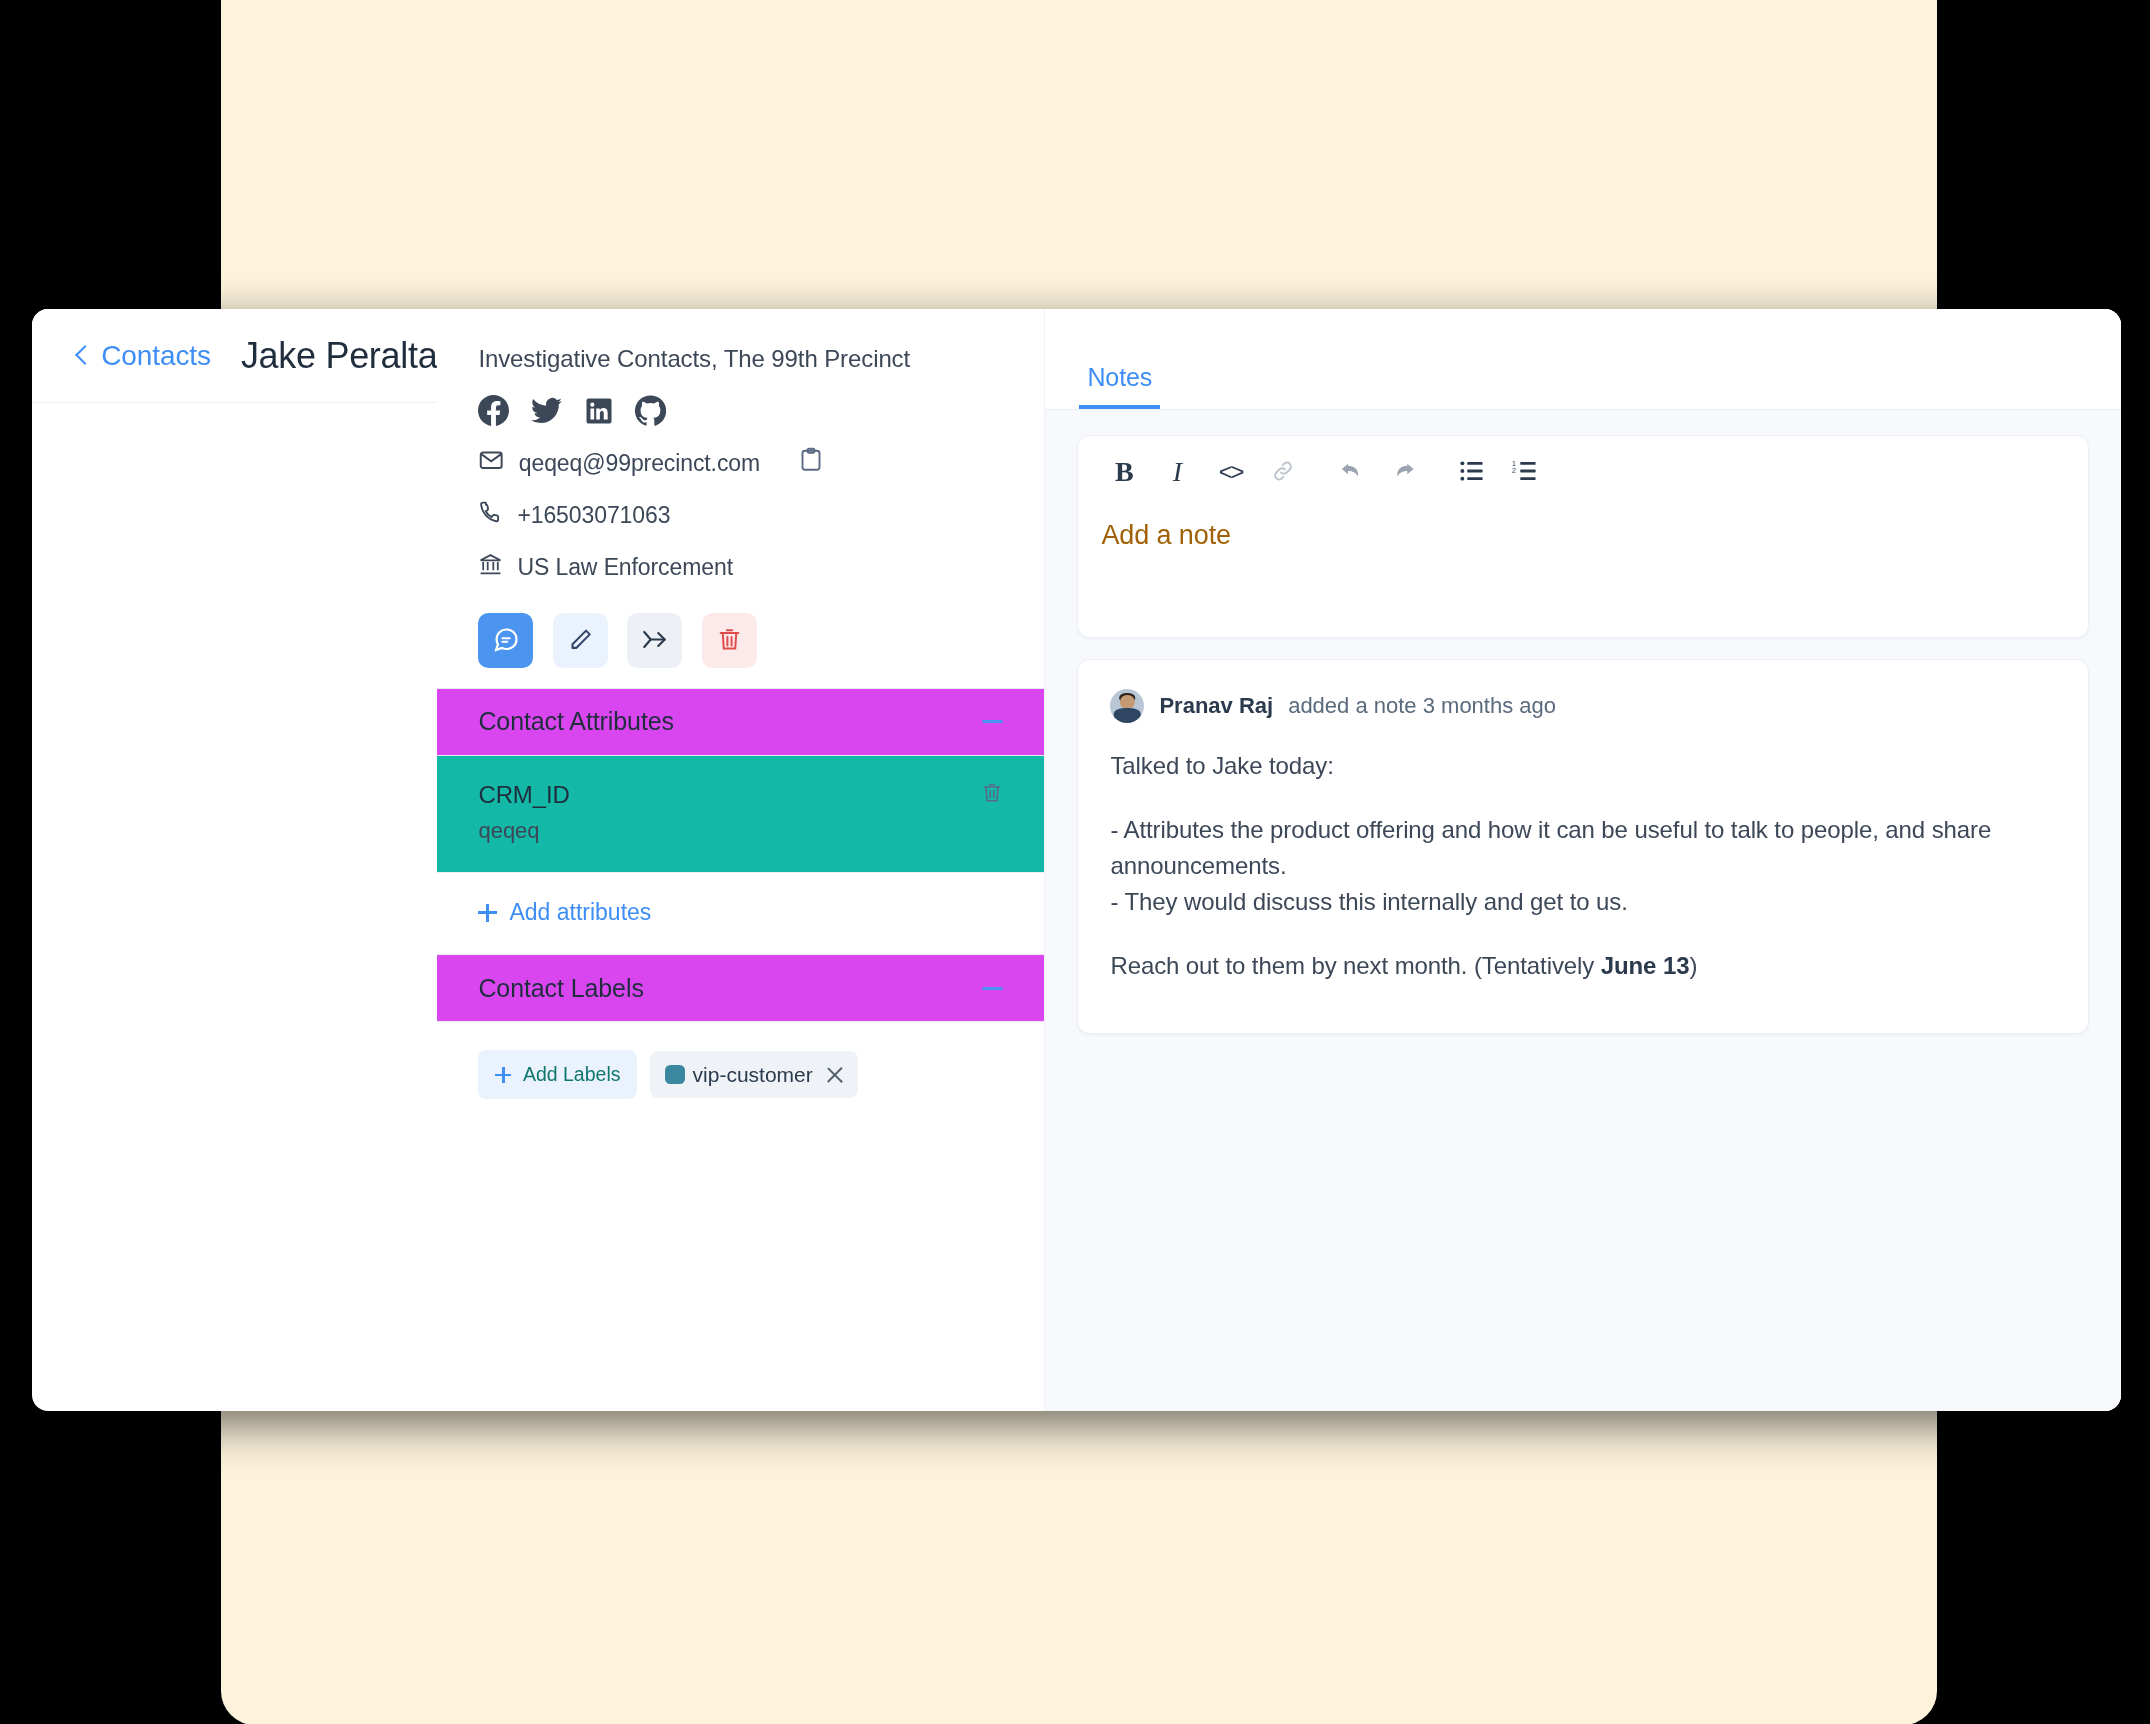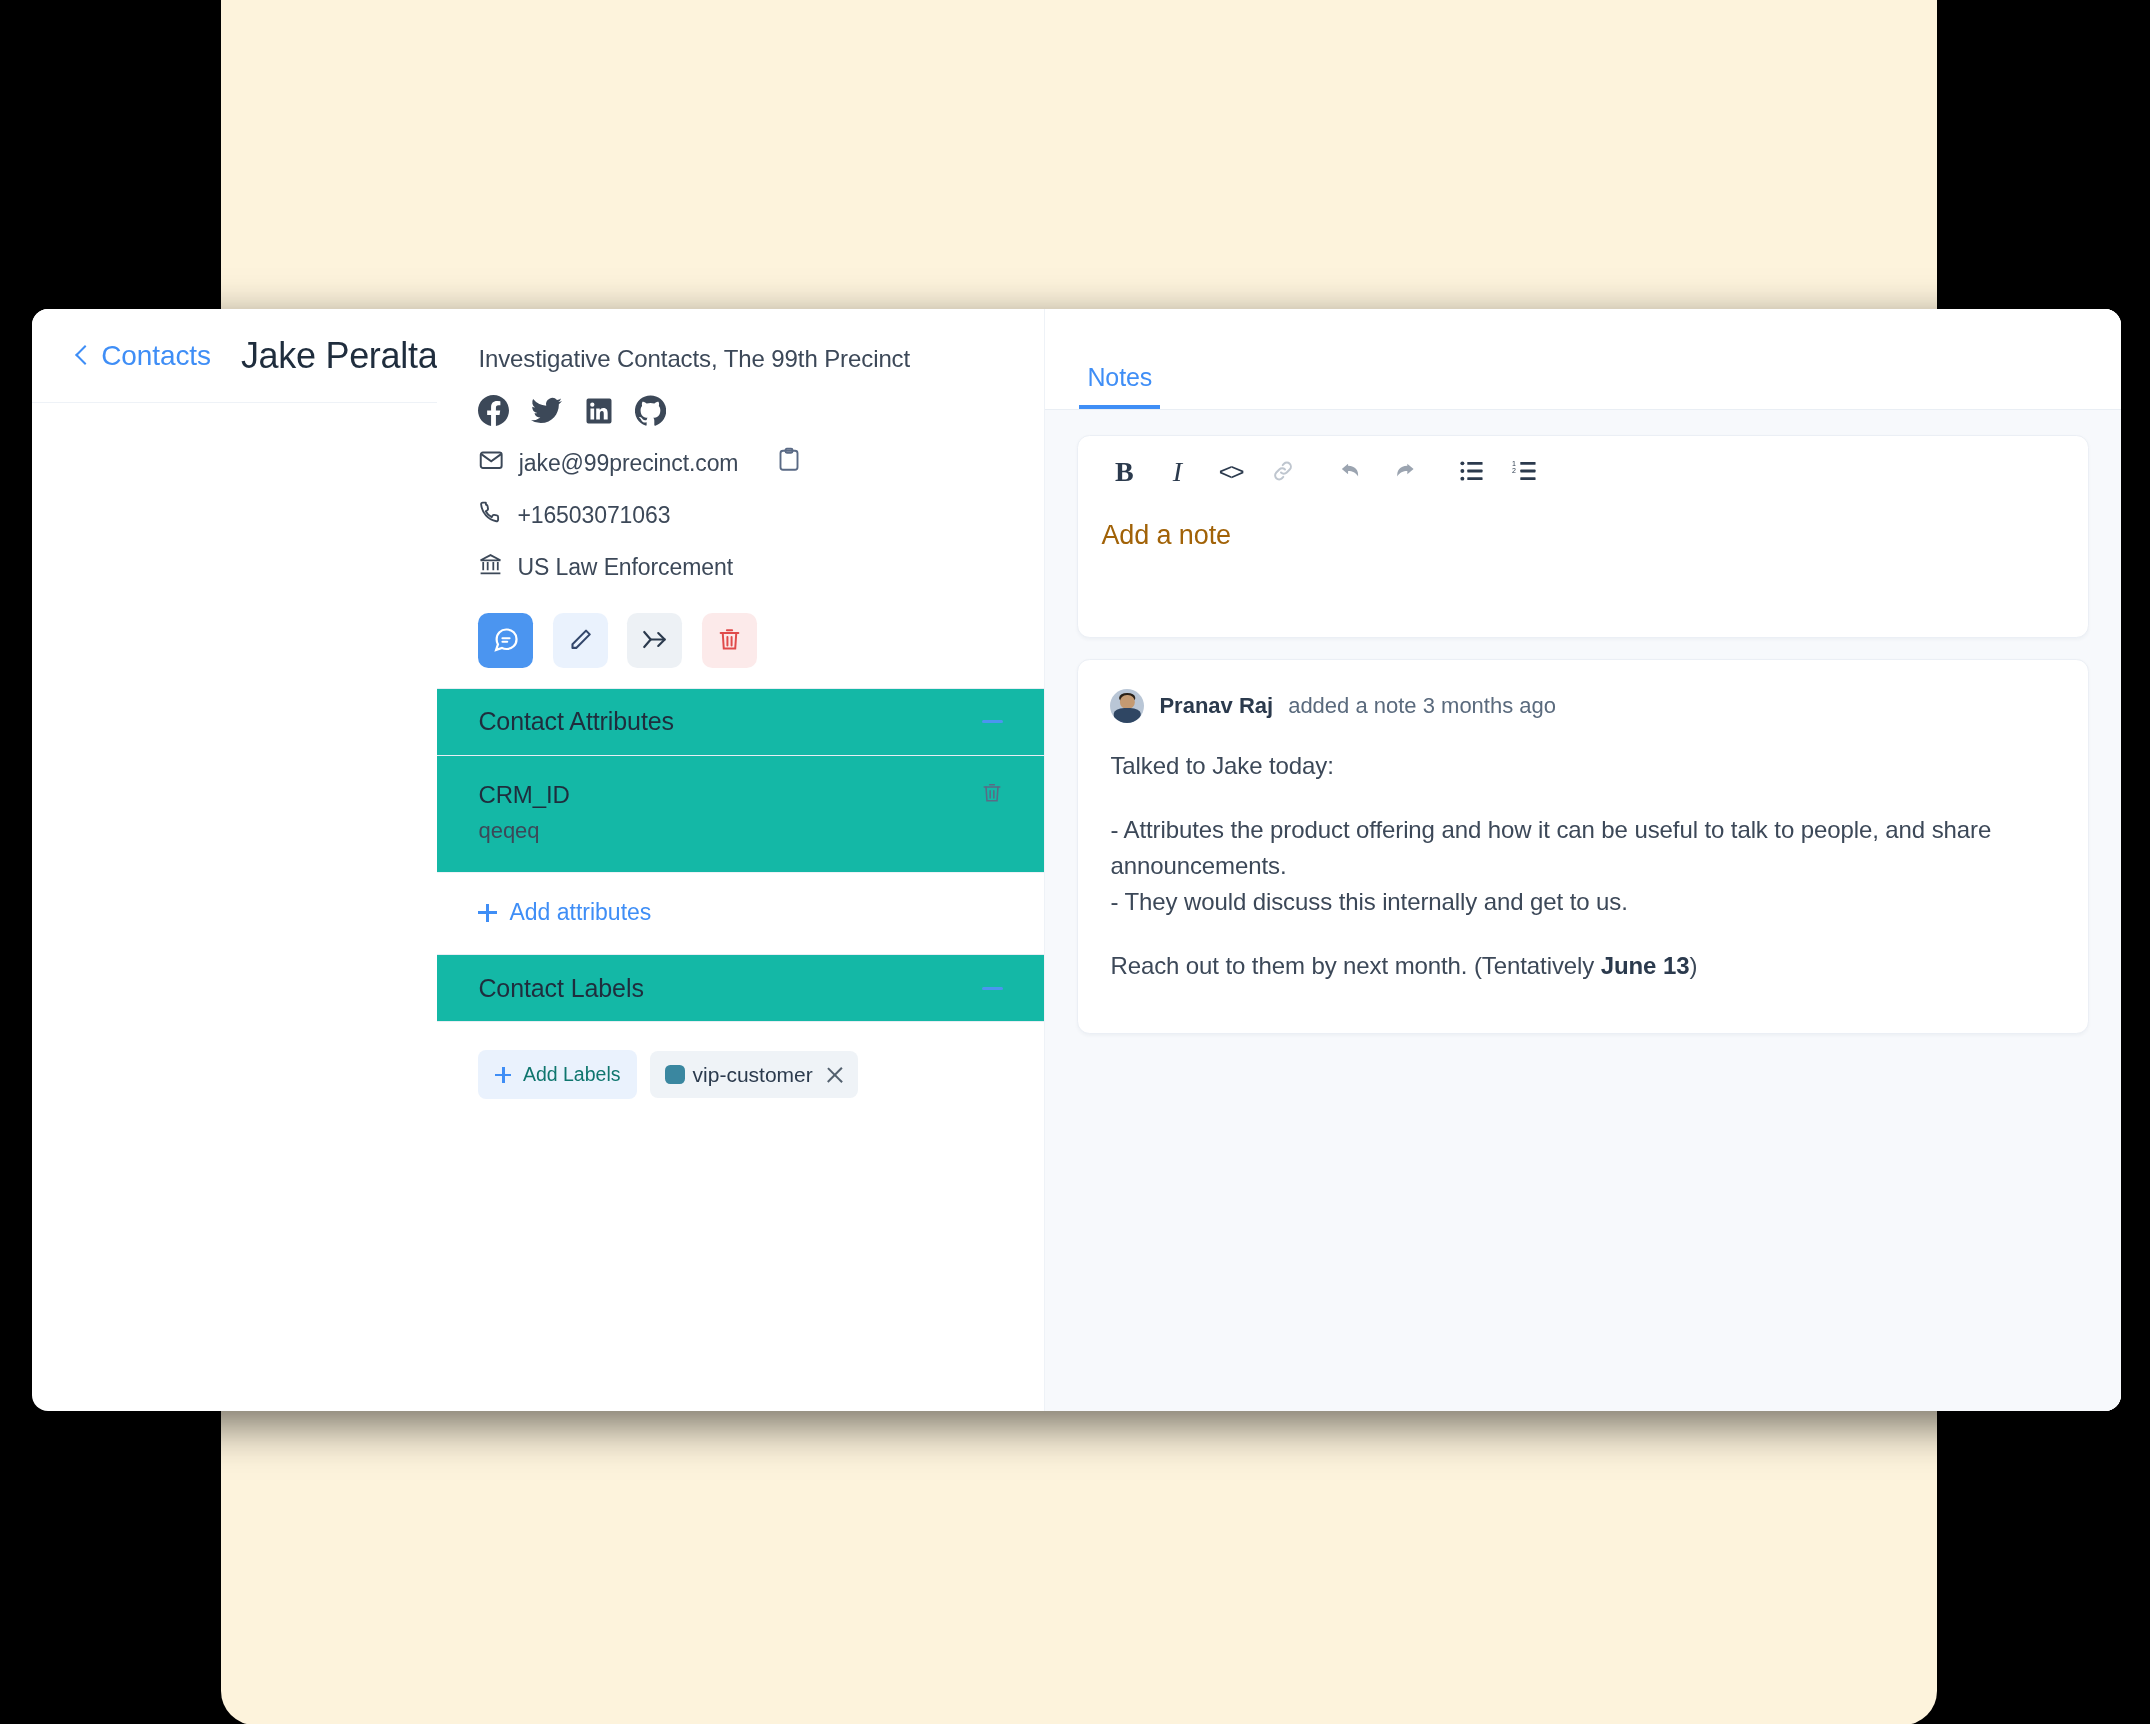--- a/index.html
+++ b/index.html
@@ -139,21 +139,21 @@
     cursor: pointer;
   }
   .act-primary { background: #4B95F0; }
   .act-edit    { background: #EAF2FD; }
   .act-merge   { background: #EDF1F5; }
   .act-delete  { background: #FCEAEA; }
 
   
   .section-head {
     height: 68px;
-    background: #14b8a6;
+    background: #d946ef;
     border-top: 1.1px solid #E8EDF3;
     border-bottom: 1.1px solid #E8EDF3;
     display: flex;
     align-items: center;
     justify-content: space-between;
     padding: 0 41px;
   }
   .section-head .ttl {
     font-size: 25px;
     color: #1F2D3D;
@@ -401,21 +401,21 @@
             </span>
           </div>
 
           <div class="info-row">
             <span>
               <svg width="26.4" height="26.4" viewBox="0 0 24 24" fill="none" stroke="#3C4858" stroke-width="1.8">
                 <rect x="2.5" y="5" width="19" height="14" rx="2"></rect>
                 <path d="M3 6.5l9 6.5 9-6.5"></path>
               </svg>
             </span>
-            <span class="txt">jake@99precinct.com</span>
+            <span class="txt">qeqeq@99precinct.com</span>
             <span class="copy">
               <svg width="24" height="26.4" viewBox="0 0 24 26" fill="none" stroke="#5A6A85" stroke-width="1.9">
                 <rect x="3.5" y="3.5" width="17" height="19" rx="2.5"></rect>
                 <rect x="8.5" y="1.5" width="7" height="4" rx="1.4"></rect>
               </svg>
             </span>
           </div>
 
           <div class="info-row">
             <span>

